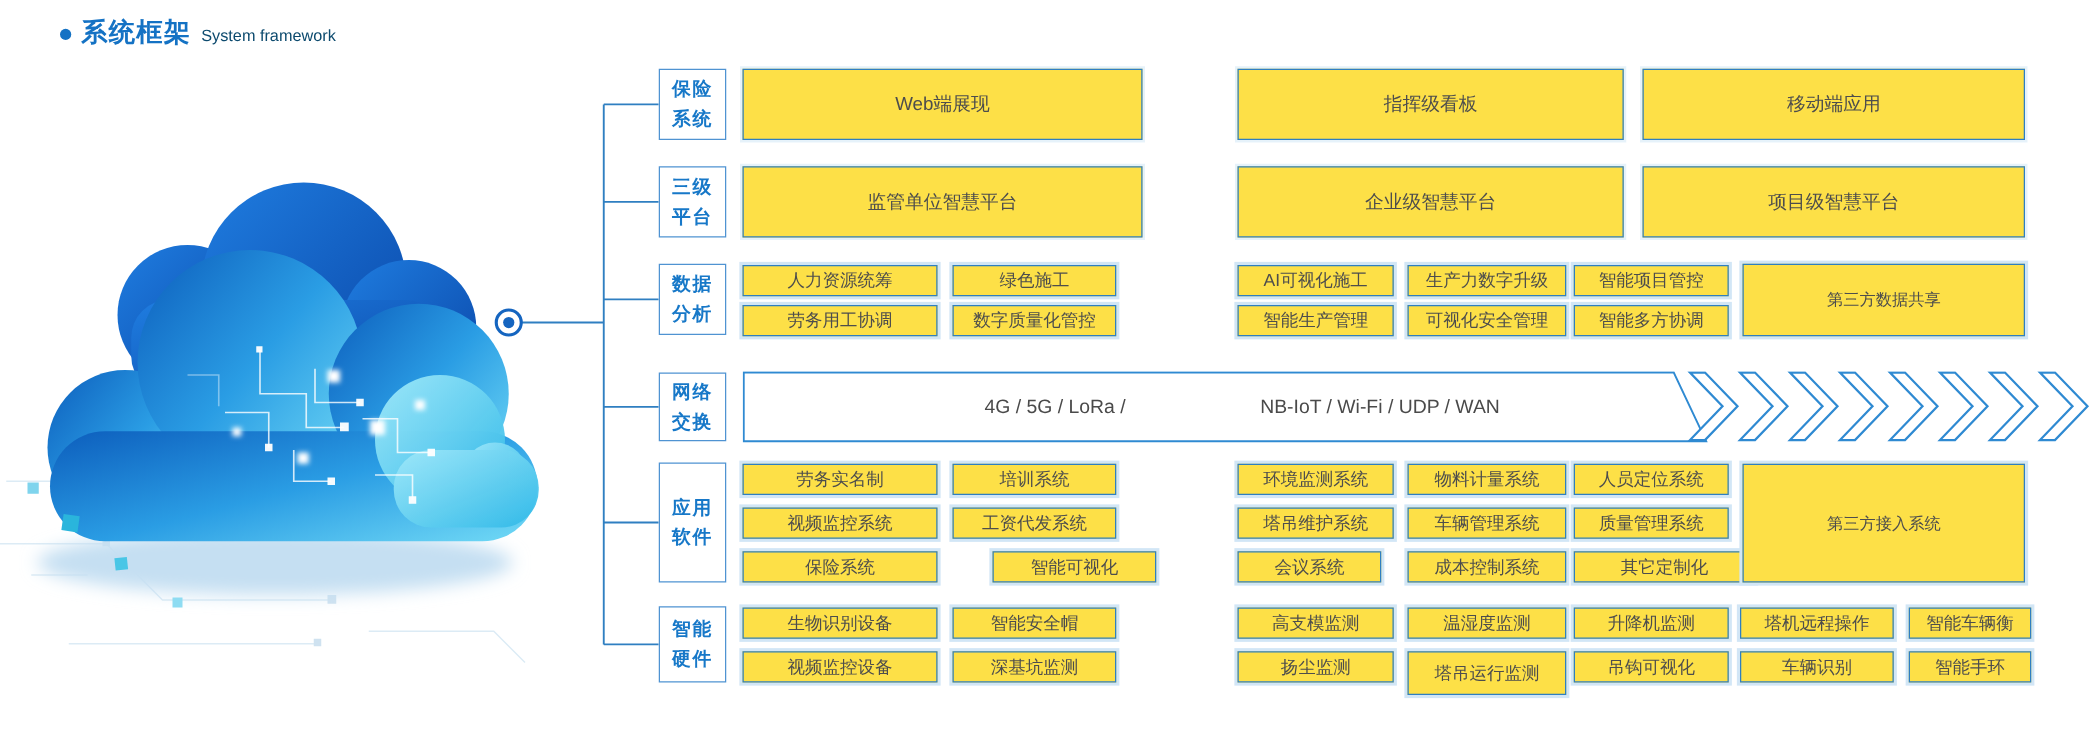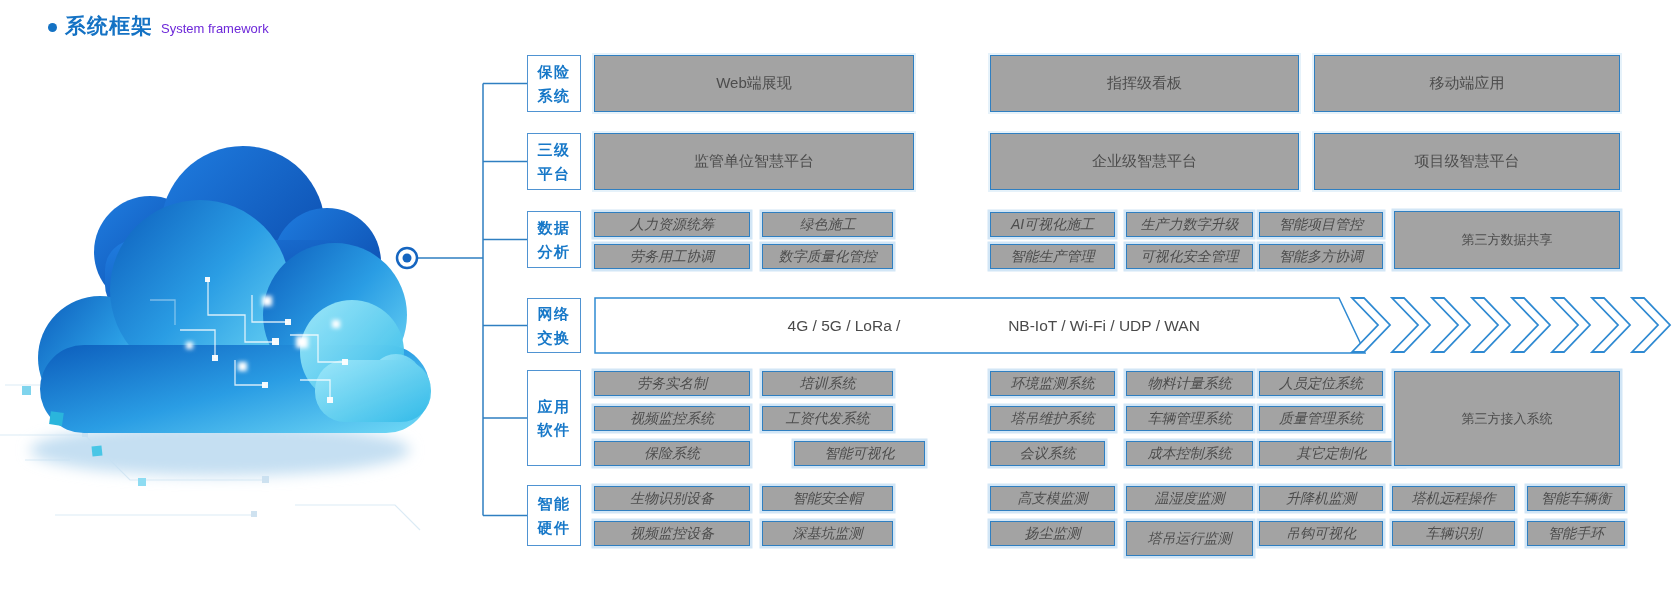--- a/index.html
+++ b/index.html
@@ -3,30 +3,30 @@
 <meta charset="utf-8">
 <style>
   html,body{margin:0;padding:0;background:#ffffff;}
   .stage{position:relative;width:1673px;height:602px;background:#fff;overflow:hidden;
          font-family:"Liberation Sans","DejaVu Sans",sans-serif;}
   svg.layer{position:absolute;pointer-events:none;}
   
   .title-wrap{position:absolute;left:48px;top:12px;display:flex;align-items:baseline;gap:8px;}
   .bullet{width:9px;height:9px;border-radius:50%;background:#1472c4;display:inline-block;align-self:center;margin-top:2px;}
   .t-zh{font-size:21px;font-weight:bold;color:#1472c4;letter-spacing:1px;}
-  .t-en{font-size:13px;color:#6d28d9;}
+  .t-en{font-size:13px;color:#0c4a6e;}
   
   .cat{position:absolute;background:#fff;border:1.5px solid #4f93d2;color:#1778c8;font-weight:bold;
        font-size:15px;line-height:1.55;letter-spacing:1.5px;display:flex;align-items:center;justify-content:center;
        text-align:center;box-sizing:border-box;padding:0 5px;z-index:3;}
   
-  .box{position:absolute;background:#a3a3a3;display:flex;align-items:center;justify-content:center;
+  .box{position:absolute;background:#fde047;display:flex;align-items:center;justify-content:center;
        color:#4d4d4d;box-sizing:border-box;text-align:right;z-index:3;white-space:nowrap;}
   .lg{border:1.5px solid #2f7fc1;font-size:15px;box-shadow:0 0 0 2px rgba(190,220,243,.38);}
-  .sm{border:1px solid #2f7fc1;font-size:14px;box-shadow:0 0 0 2.5px #d2e6f6;font-style:italic;}
+  .sm{border:1px solid #2f7fc1;font-size:14px;box-shadow:0 0 0 2.5px #d2e6f6;}
   .tall{border:1px solid #2f7fc1;font-size:13px;box-shadow:0 0 0 2.5px #d2e6f6;}
   
   .band-text{position:absolute;height:55px;display:flex;align-items:center;justify-content:center;
              font-size:15.5px;color:#4a4a4a;z-index:4;white-space:nowrap;}
 </style>
 </head>
 <body>
 
 <div class="stage">
 

